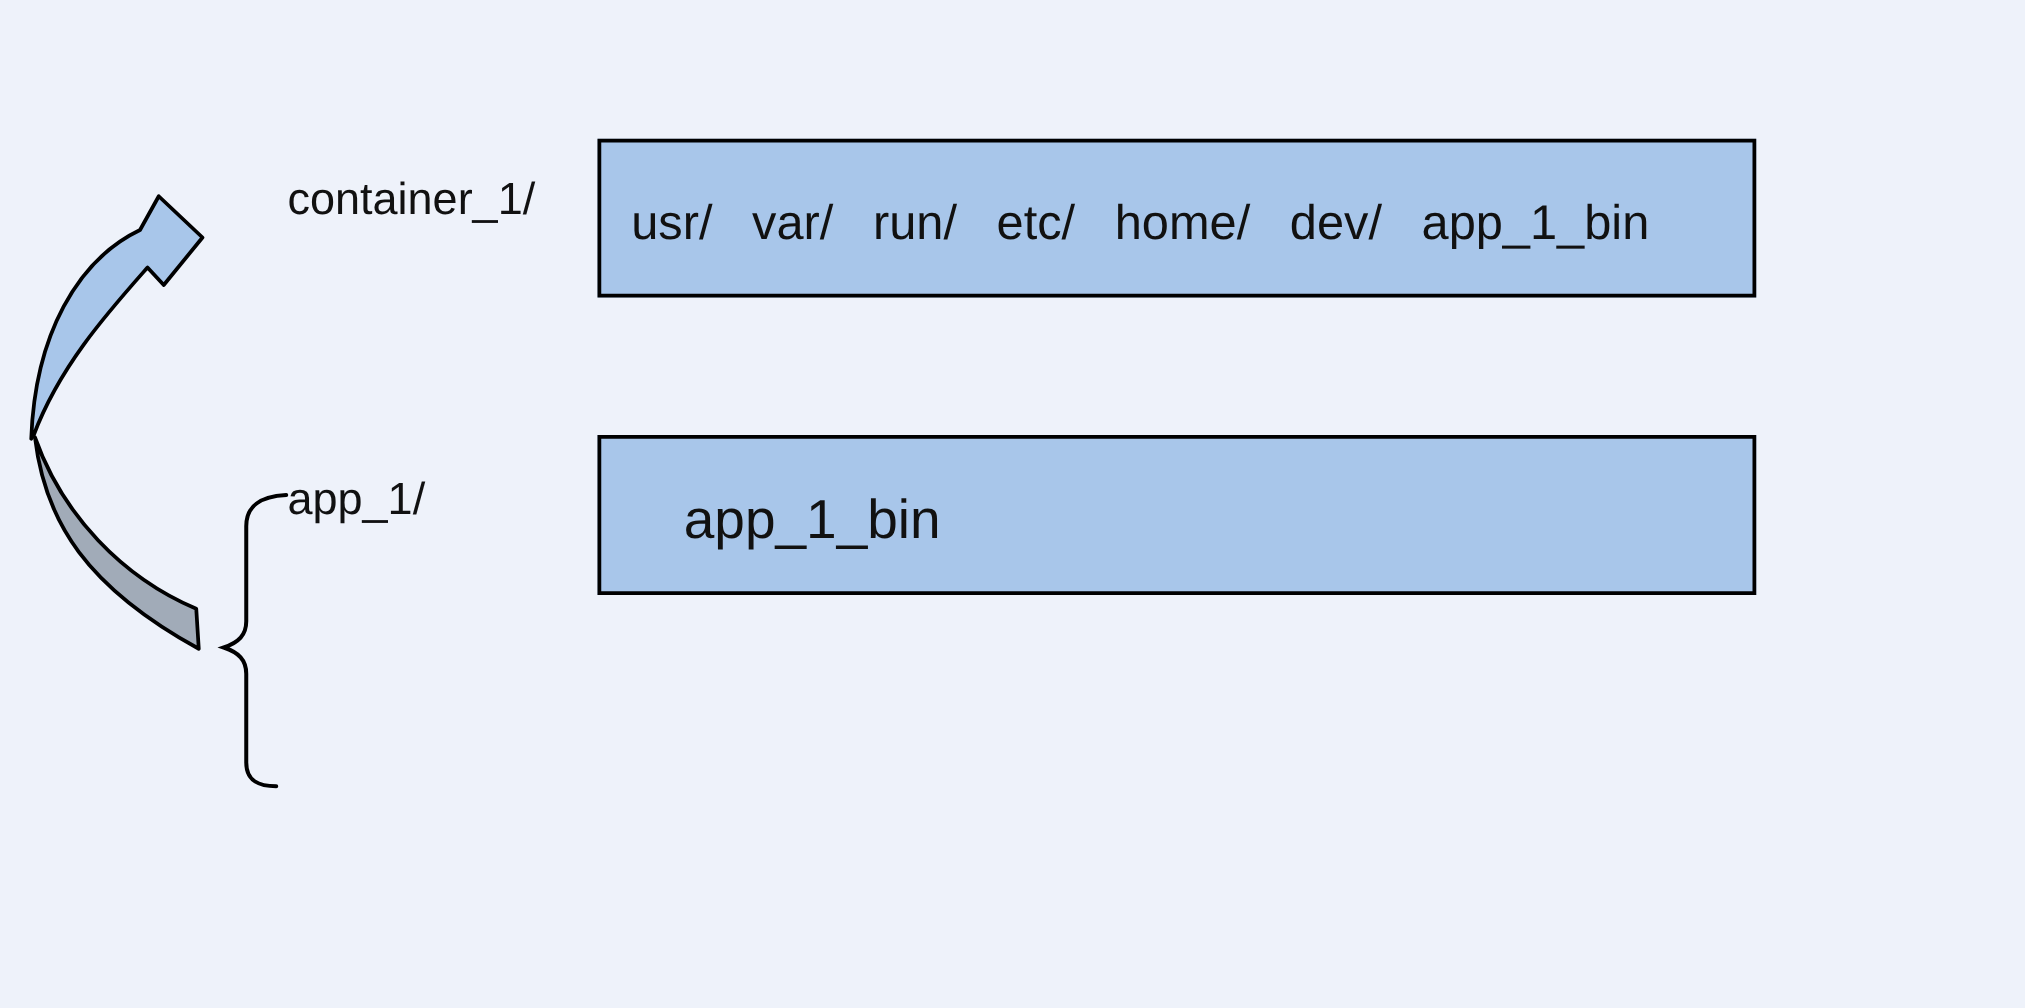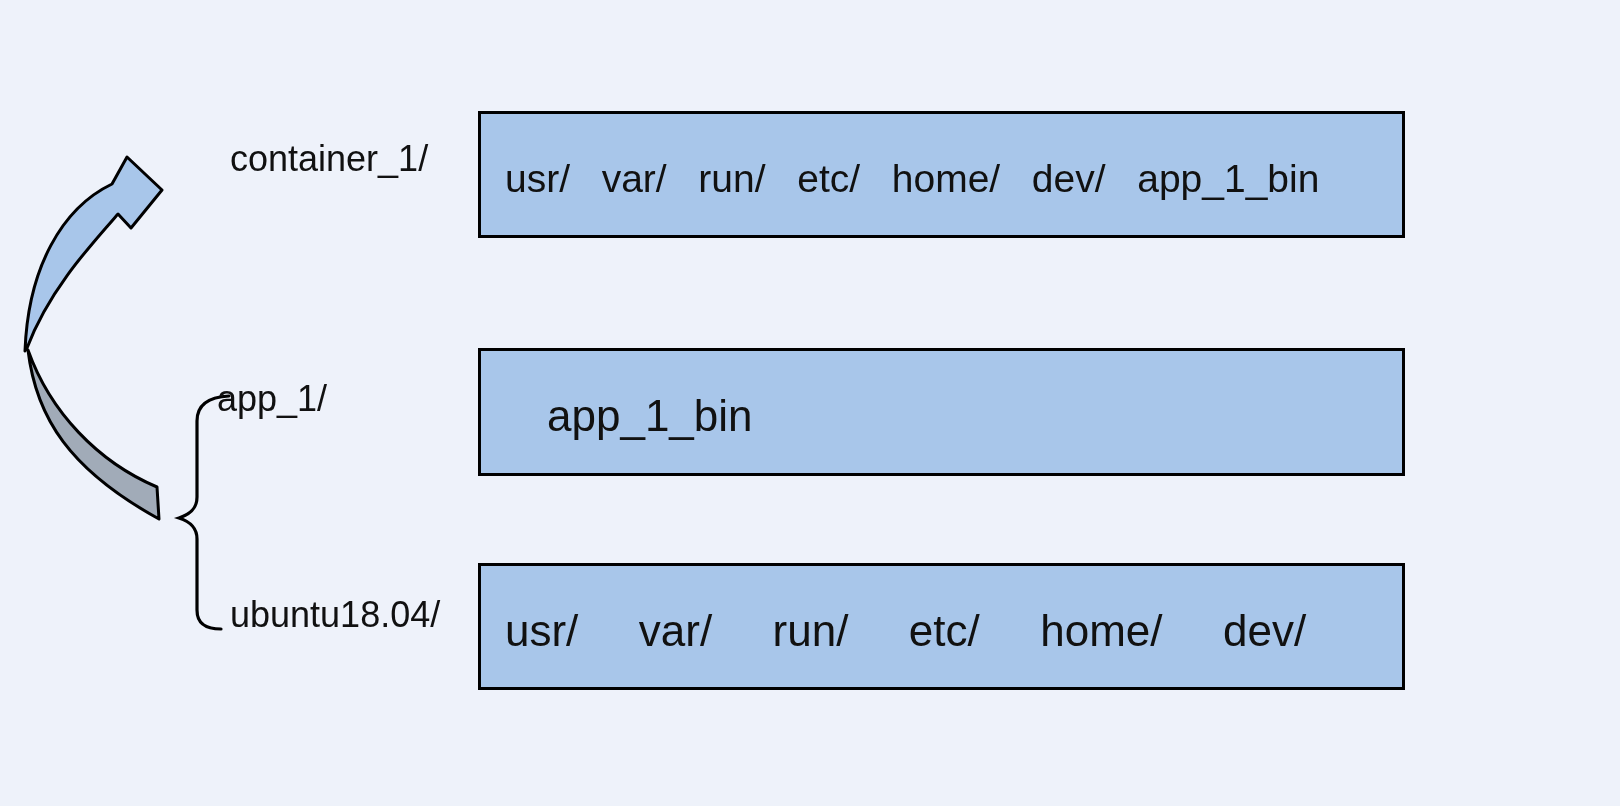--- a/index.html
+++ b/index.html
@@ -49,21 +49,21 @@
   .mount-label {
     position: absolute;
     left: 72px;
     top: 262px;
     color: var(--text, #111111);
     font-size: 48px;
     font-weight: bold;
     letter-spacing: 1px;
   }
   .label-container { left: 230px; top: 139px; }
-  .label-app       { left: 217px; top: 379px; }
+  .label-app       { left: 230px; top: 379px; }
   .label-ubuntu    { left: 230px; top: 595px; }
   .fs-box {
     position: absolute;
     left: 478px;
     width: 927px;
     box-sizing: border-box;
     background: var(--box-fill, #a8c6ea);
     border: 3px solid var(--box-border, #000000);
     display: flex;
     align-items: center;
@@ -95,27 +95,23 @@
     <path class="arrow-gray" d="M28 350 C36 418 70 470 159 519 L157 487 C98 462 50 412 28 350 Z"></path>
 
     <path class="brace-path" d="M229 396 C209 397 197 404 197 421 L197 497 C197 508 191 514 179 518 C191 522 197 528 197 539 L197 610 C197 625 207 629 221 629"></path>
   </svg>
 
   <div class="side-label label-container">container_1/</div>
 
 
   <div class="side-label label-app">app_1/</div>
 
-  <div class="side-label label-ubuntu">ubuntu18.04/</div>
 
   <div class="fs-box box-1">
     <div class="entries">usr/  var/  run/  etc/  home/  dev/  app_1_bin</div>
   </div>
 
   <div class="fs-box box-2">
     <div class="entries">app_1_bin</div>
   </div>
 
-  <div class="fs-box box-3">
-    <div class="entries">usr/  var/  run/  etc/  home/  dev/</div>
-  </div>
 
 </div>
 
 </body></html>

